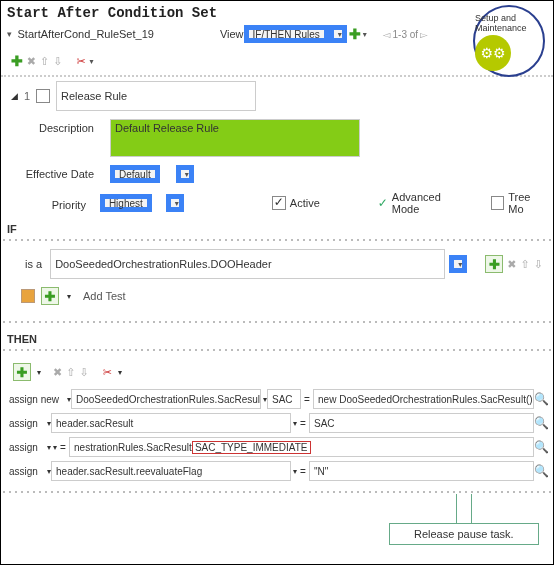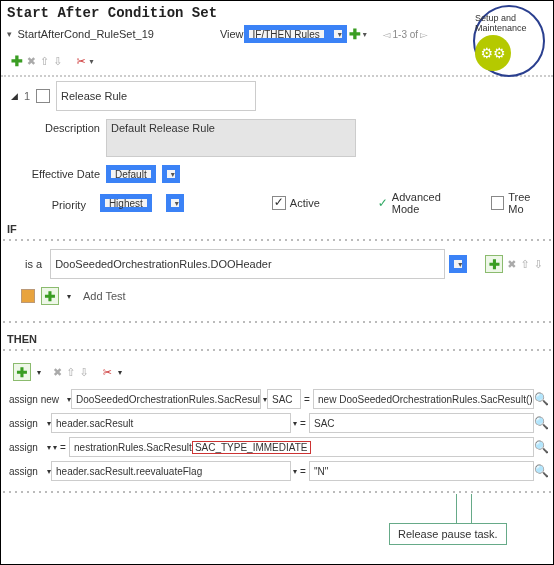--- a/index.html
+++ b/index.html
@@ -78,28 +78,28 @@
   .scissors { color: #c33; }
   .sep { border-top: 2px dotted #ccc; margin: 0 0; }
   .rule-header {
     display: flex; align-items: center; gap: 6px;
     padding: 4px 10px;
   }
   .tri { font-size: 9px; color: #333; }
   .sq { width: 14px; height: 14px; border: 1px solid #888; display:inline-block; }
   .checked { position: relative; }
   .checked::after { content:"✓"; position:absolute; top:-2px; left:1px; font-size:12px; color:#333;}
-  .field-row { display:flex; align-items:flex-start; padding:4px 15px; gap:6px; }
+  .field-row { display:flex; align-items:flex-start; padding:4px 9px; gap:16px; }
   .label { width:84px; text-align:right; color:#333; font-size:11px; padding-top:3px;}
   .input-like {
     border:1px solid #ccc; background:#fff; height:20px; padding:14px 4px; font-size:11px;
     display:flex; align-items:center;
   }
   .textarea-like {
-    border:1px solid #ccc; background:#e5e5e5; height:38px; padding:2px 4px; font-size:11px; width:250px;
+    border:1px solid #ccc; background:#84cc16; height:38px; padding:2px 4px; font-size:11px; width:250px;
   }
   .rule-name-input { width:200px; }
   .options-row { display:flex; align-items:center; gap:14px; padding:4px 8px; }
   .check { display:flex; align-items:center; gap:4px; font-size:11px; }
   .adv-check { color:#3a6; font-size:12px; }
   .section-label { font-weight:bold; padding:4px 8px 2px 6px; font-size:11px;}
   .dots-row { height:6px; background-image: radial-gradient(#bbb 1px, transparent 1px); background-size: 6px 6px; margin-bottom:4px;}
   .if-row { display:flex; align-items:center; gap:4px; padding:2px 10px 2px 20px;}
   .wide-input { flex:0 0 110px; }
   .verywide-input { flex:1; }
@@ -110,21 +110,21 @@
     color:#3a9d23; font-weight:bold; font-size:13px;
   }
   .tri-down { font-size:8px; color:#333; margin-left:2px;}
   .then-toolbar { display:flex; align-items:center; gap:4px; padding:6px 12px; }
   .assign-row { display:flex; align-items:center; gap:0; padding:2px 4px 2px 8px; font-size:10px;}
   .assign-row .cell { border:1px solid #ccc; background:#fff; height:20px; display:flex; align-items:center; padding:0 4px; font-size:10px; overflow:hidden; white-space:nowrap;}
   .mag { color:#3a6fb7; font-size:12px;}
   .highlight-box { border:1.5px solid #c33; padding:0 2px; color:#333;}
   .callout {
     position:absolute; left:388px; top:522px;
-    border:1px solid #6a8; background:#fff; padding:4px 8px; font-size:11px;
+    border:1px solid #6a8; background:#fff; padding:4px 24px; font-size:11px;
   }
   .callout-line {
     position:absolute; left:455px; top:493px; width:1px; height:30px; background:#6a8;
   }
   .callout-line2 {
     position:absolute; left:470px; top:493px; width:1px; height:30px; background:#6a8;
   }
   .eq { width:12px; text-align:center;}
 </style>
 </head>

